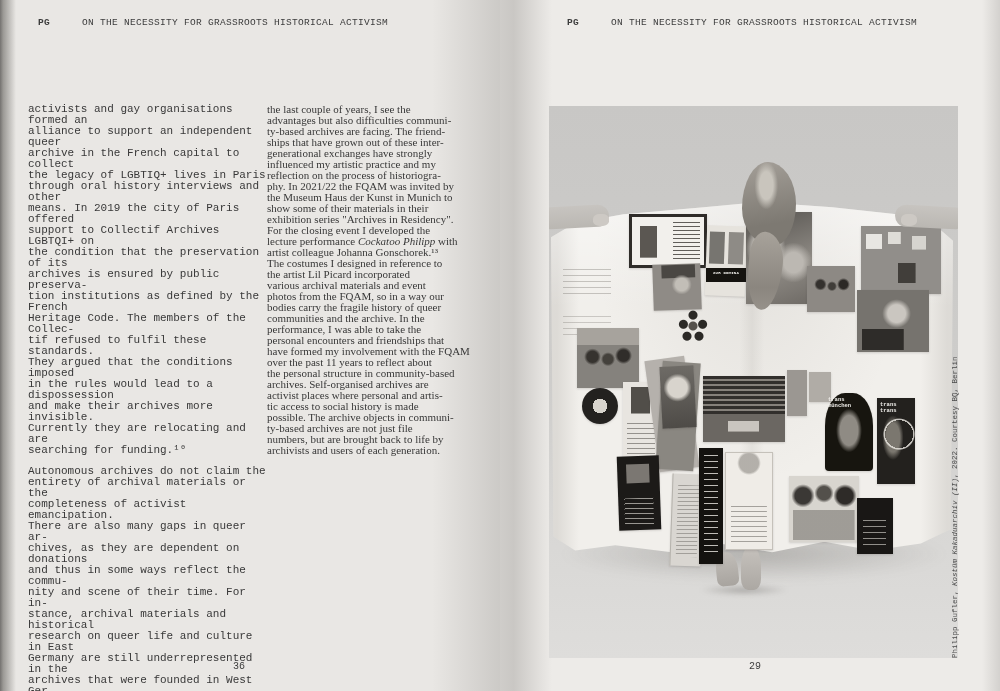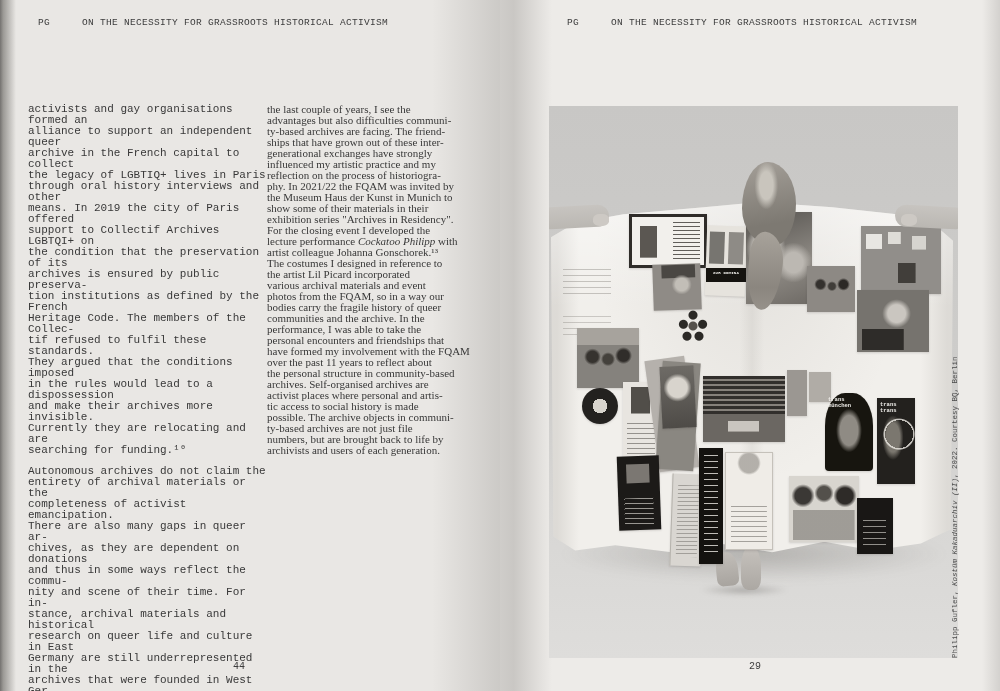--- a/index.html
+++ b/index.html
@@ -12,21 +12,21 @@
   .right-page-bg{position:absolute;left:500px;top:0;width:500px;height:691px;background:#edebe8;}
   .edge-left{position:absolute;left:0;top:0;width:16px;height:691px;
     background:linear-gradient(90deg,#747270 0,#9b9995 20%,rgba(233,231,228,0) 100%);}
   .edge-right{position:absolute;left:982px;top:0;width:18px;height:691px;
     background:linear-gradient(270deg,rgba(120,118,114,.22),rgba(237,235,232,0));}
   .gutter{position:absolute;left:432px;top:0;width:120px;height:691px;
     background:linear-gradient(90deg,rgba(100,97,93,0) 0%,rgba(100,97,93,.20) 52%,rgba(100,97,93,.26) 68%,rgba(100,97,93,.08) 90%,rgba(100,97,93,0) 100%);}
   .hdr{position:absolute;top:17px;font-size:9.5px;letter-spacing:.3px;color:#3c3c3c;display:flex;}
   .hdr-left{left:38px;}
   .hdr-right{left:567px;}
-  .hdr .abbr{margin-right:32px;}
+  .hdr .abbr{margin-right:32px;font-weight:bold;}
   .col{position:absolute;top:104px;width:240px;font-size:11px;line-height:11px;}
   .col p{margin:0 0 10px 0;white-space:pre-line;}
   .col-1{left:28px;}
   .col-2{left:267px;font-family:Liberation Serif, serif;}
   .pageno{position:absolute;top:661px;font-size:10px;color:#3c3c3c;}
   .pn-left{left:233px;}
   .pn-right{left:749px;}
 
   
   .photo{position:absolute;left:549px;top:106px;width:409px;height:552px;overflow:hidden;
@@ -214,14 +214,14 @@
   <div class="arm arm-right"></div>
   <div class="hand hand-right"></div>
   <div class="hair-main"></div>
   <div class="hair-tail"></div>
 </div>
 
 <div class="photo-caption">
   <span>Philipp Gufler, </span><i>Kostüm Kakaduarchiv (II)</i><span>, 2022. Courtesy BQ, Berlin</span>
 </div>
 
-<div class="pageno pn-left">44</div>
+<div class="pageno pn-left">36</div>
 <div class="pageno pn-right">29</div>
 
 </body></html>

